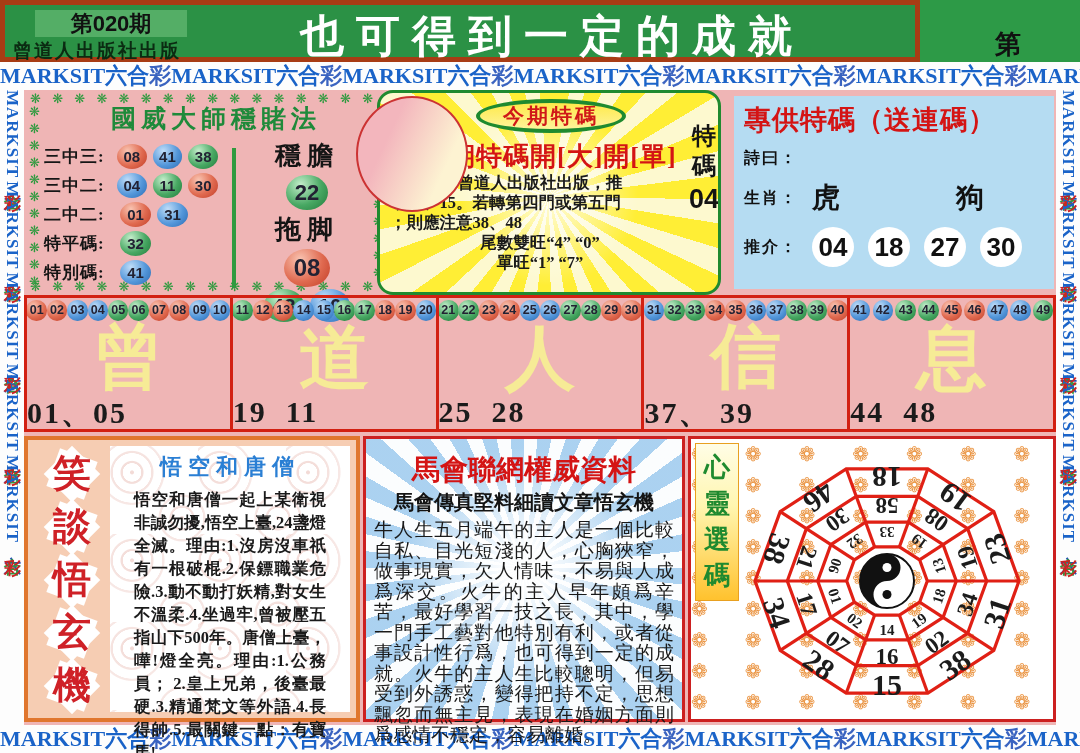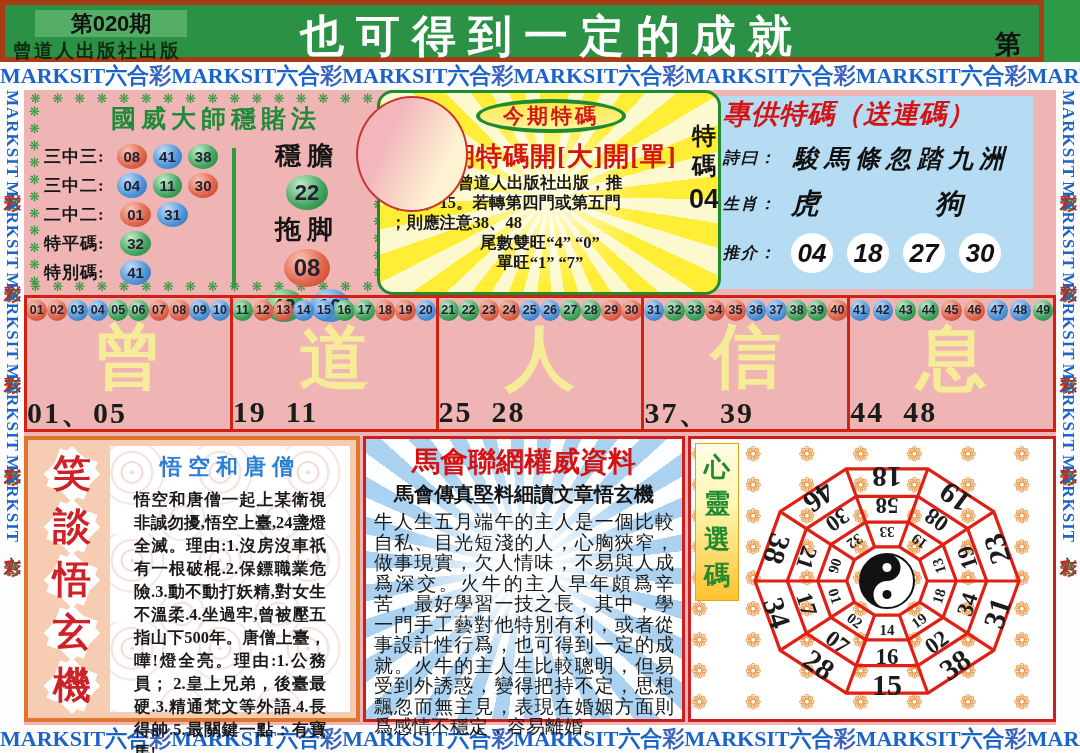--- a/index.html
+++ b/index.html
@@ -1,21 +1,21 @@
 <!DOCTYPE html>
 <html><head>
 <meta charset="utf-8">
 <style>
   * { margin:0; padding:0; box-sizing:border-box; }
   html,body { width:1080px; height:753px; }
   body { font-family:"Liberation Serif", serif; background:#2d9a47; position:relative; overflow:hidden; }
   .abs { position:absolute; }
 
   
-  #header { left:0; top:0; width:1044px; height:62px; background:#2b9145; border:5px solid #a83c14; }
+  #header { left:0; top:0; width:920px; height:62px; background:#2b9145; border:5px solid #a83c14; }
   #issueBox { left:30px; top:5px; width:152px; height:27px; background:#54ae66; color:#111; font-size:22px; font-weight:bold; text-align:center; line-height:27px; font-family:"Liberation Sans",sans-serif; }
   #publisher { left:8px; top:33px; color:#0b2b12; font-size:19px; font-weight:bold; letter-spacing:2px; }
   #mainTitle { left:295px; top:2px; width:620px; color:#fff; font-size:44px; font-weight:bold; letter-spacing:12px; white-space:nowrap; }
   #edition { left:990px; top:22px; color:#111; font-size:26px; font-weight:bold; letter-spacing:4px; }
 
   
   .hband { left:0; width:1080px; height:28px; background:#fdfdfd; overflow:hidden; white-space:nowrap; font-size:22px; font-weight:bold; line-height:27px; }
   #topBand { top:62px; } #bottomBand { top:725px; }
   .vband { top:90px; width:24px; height:635px; background:#fdfdfd; overflow:hidden; writing-mode:vertical-rl; font-size:17px; font-weight:bold; line-height:24px; letter-spacing:1px; }
   #leftBand { left:0; } #rightBand { left:1056px; }
@@ -60,21 +60,21 @@
   #pb-headline { left:42px; top:46px; width:270px; color:#d41414; font-size:26px; font-weight:bold; white-space:nowrap; letter-spacing:1px; }
   #pb-lines { left:10px; top:80px; width:300px; color:#1a1a1a; font-size:16.5px; font-weight:bold; line-height:20px; }
   #pb-lines .ln { white-space:nowrap; }
   #pb-lines .c { text-align:center; }
   #pb-provide { left:22px; top:168px; width:280px; color:#141414; font-size:24px; font-weight:bold; letter-spacing:2px; white-space:nowrap; }
   #pb-side { left:308px; top:28px; width:32px; text-align:center; color:#141414; font-weight:bold; }
   #pb-side .zi { font-size:24px; line-height:30px; }
   #pb-side .num { font-size:27px; line-height:36px; font-family:"Liberation Sans",sans-serif; }
 
   
-  #panelC { left:689px; top:6px; width:320px; height:193px; background:#b5dcf2; padding:0 10px;font-style:italic; }
+  #panelC { left:710px; top:6px; width:320px; height:193px; background:#b5dcf2; padding:6px 10px; }
   #pc-title { color:#d41414; font-size:27px; font-weight:bold; white-space:nowrap; letter-spacing:1px; }
   .pc-row { display:flex; align-items:center; margin-top:10px; color:#111; font-weight:bold; }
   .pc-lab { font-size:16px; letter-spacing:2px; white-space:nowrap; }
   .pc-val { font-size:25px; letter-spacing:6px; white-space:nowrap; }
   #pc-z1 { margin-left:14px; font-size:28px; } #pc-z2 { margin-left:110px; font-size:28px; }
   .rec-ball { width:42px; height:40px; border-radius:50%; background:#fff; color:#111; display:inline-flex; align-items:center; justify-content:center; font-size:26px; font-weight:bold; margin-left:14px; font-family:"Liberation Sans",sans-serif; }
 
   
   #band2 { left:0; top:205px; width:1032px; height:137px; border:3px solid #d22012; display:flex; }
   .b2col { flex:1 1 0; border-right:3px solid #d22012; display:flex; flex-direction:column; overflow:hidden; }
@@ -97,21 +97,21 @@
       radial-gradient(circle at 75% 75%, rgba(200,90,70,.20) 0 1.5px, transparent 2.5px, transparent 10px, rgba(200,90,70,.18) 10.5px 12px, transparent 13px, transparent 21px, rgba(200,90,70,.15) 21.5px 23px, transparent 24px);
     background-size:88px 88px, 96px 96px; padding:6px 24px; }
   #storyTitle { text-align:center; color:#2a7fd4; font-size:22px; font-weight:bold; letter-spacing:6px; }
   #storyBody { margin-top:6px; color:#1a1a1a; font-size:16.5px; line-height:23px; font-weight:bold; text-align:justify; }
 
   
   #hkjcBox { left:339px; top:346px; width:322px; height:286px; border:3px solid #cc2020;
     background:
       radial-gradient(circle at 50% 46%, rgba(255,255,255,.95) 0 10%, rgba(255,255,255,0) 55%),
       repeating-conic-gradient(from 0deg at 50% 46%, rgba(255,255,255,.92) 0deg 6deg, rgba(168,208,240,.92) 6deg 12deg),
-      #cfe5f6; padding:4px 8px; }
+      #cfe5f6; padding:12px 8px; }
   #hk-title { text-align:center; color:#d41414; font-size:28px; font-weight:bold; white-space:nowrap; }
   #hk-sub { text-align:center; color:#141414; font-size:20px; font-weight:bold; white-space:nowrap; }
   #hk-body { margin-top:4px; color:#1a1a1a; font-size:19px; line-height:20.5px; font-weight:normal; text-align:justify; }
   .hk-foot { color:#101010; font-size:22px; font-weight:bold; white-space:pre; }
   #hk-f1 { margin-top:14px; } #hk-f2 { margin-top:6px; }
 
   
   #wheelBox { left:664px; top:346px; width:368px; height:286px; border:3px solid #cc2020; background:#fff; overflow:hidden; }
   #flowerLayer { left:0; top:0; width:100%; height:100%; color:#e8872a; font-size:20px; line-height:31px; letter-spacing:16px; overflow:hidden; word-break:break-all; opacity:.9; }
   #mindLabel { left:4px; top:4px; width:44px; padding:6px 0; background:linear-gradient(180deg,#fffde6 0%,#fff6b0 40%,#ffc22e 100%); border:1px solid #e8a020; text-align:center; z-index:3; }
@@ -196,21 +196,20 @@
       <div class="zi">特</div>
       <div class="zi">碼</div>
       <div class="num">04</div>
     </div>
   </div>
 
   <div id="panelC" class="abs">
     <div id="pc-title">專供特碼（送連碼）</div>
     <div class="pc-row">
       <span class="pc-lab">詩曰：</span>
-      <span class="pc-val" style="margin-left:16px;">駿馬條忽踏九洲</span>
     </div>
     <div class="pc-row">
       <span class="pc-lab">生肖：</span>
       <span class="pc-val" id="pc-z1">虎</span>
       <span class="pc-val" id="pc-z2">狗</span>
     </div>
     <div class="pc-row">
       <span class="pc-lab">推介：</span>
       <span id="pc-recs"><span class="rec-ball">04</span><span class="rec-ball">18</span><span class="rec-ball">27</span><span class="rec-ball">30</span></span>
     </div>

